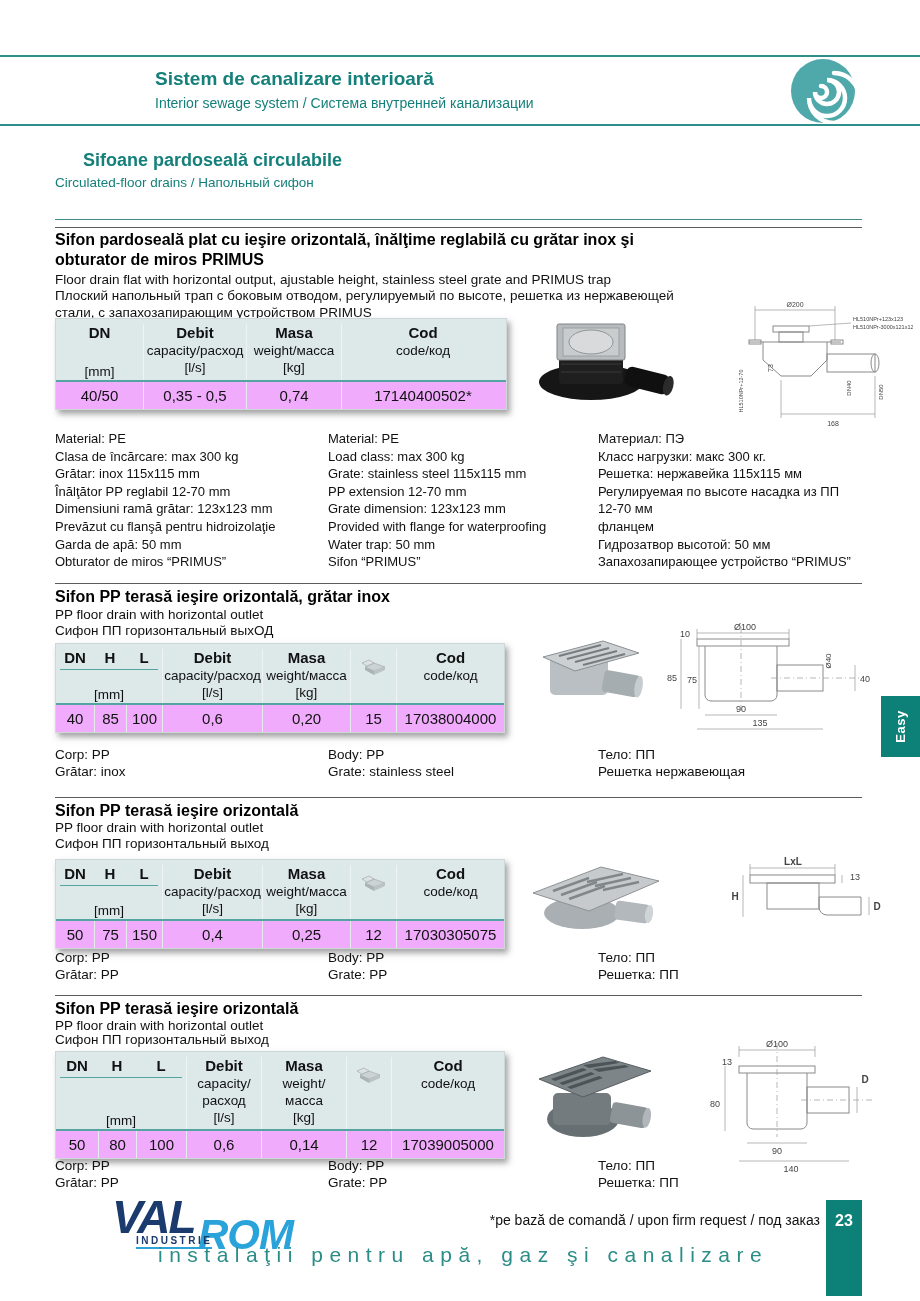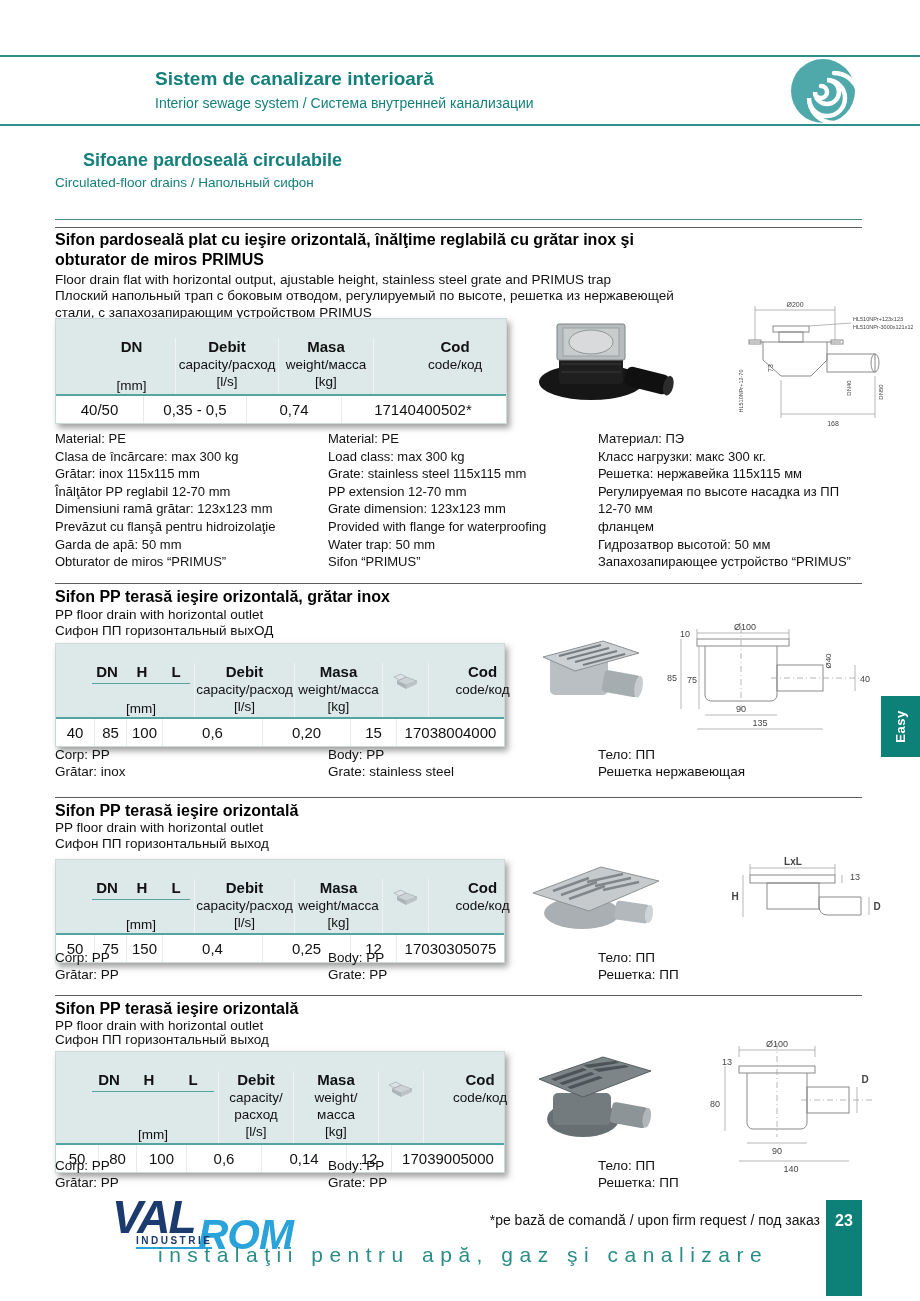--- a/index.html
+++ b/index.html
@@ -18,35 +18,35 @@
   .sep{position:absolute;left:0;top:0;width:807px;height:1px;background:#5c5c5c;}
   .ptitle{position:absolute;left:0;font-size:16px;font-weight:bold;color:#000;line-height:19.5px;width:650px;}
   .pdesc{position:absolute;left:0;font-size:13.5px;color:#111;line-height:16.5px;}
   
   .ptable{position:absolute;background:#dde8e9;border:1px solid #cfd8d9;
           box-shadow:3px 4px 6px rgba(70,70,70,.5);}
   .grid{display:grid;}
   .g1{grid-template-columns:87px 103px 95px 163px;}
   .g2{grid-template-columns:38px 32px 36px 100px 88px 46px 108px;}
   .g4{grid-template-columns:42px 38px 50px 75px 85px 45px 113px;}
-  .thead{padding-top:19px;margin-left:32px;}
+  .thead{padding-top:5px;}
   .thead > *{border-left:1px solid #eef4f5;text-align:center;}
   .thead > *:first-child{border-left:none;}
   .hcell{display:flex;flex-direction:column;align-items:center;font-size:13.5px;line-height:17px;}
   .hcell > div:first-child{font-weight:bold;font-size:15px;line-height:18px;}
   .dncell > div:last-child{margin-top:auto;}
   .hgroup{display:flex;flex-direction:column;}
   .hg-row{display:grid;font-weight:bold;font-size:15px;line-height:18px;}
   .hg-row span{text-align:center;}
   .r2{grid-template-columns:38px 32px 36px;}
   .r4{grid-template-columns:42px 38px 50px;}
   .hg-line{height:1px;background:#54a4a1;margin:2px 4px 0 4px;}
   .hg-mm{margin-top:auto;text-align:center;font-size:13.5px;line-height:17px;}
   .trule{height:2px;background:#54a4a1;}
-  .trow{background:#ffffff;}
+  .trow{background:#f0abfc;}
   .trow > *{border-left:1px solid #e6ecec;text-align:center;font-size:15px;line-height:27px;height:27px;}
   .trow > *:first-child{border-left:none;}
   .pallet-hcell{display:flex;align-items:flex-start;justify-content:center;padding-top:6px;}
   
   .speccol{position:absolute;font-size:13px;line-height:17.6px;color:#111;}
   .notecol{position:absolute;font-size:13.5px;line-height:17px;color:#111;}
   
   .draw{position:absolute;}
   .dtx{fill:#444;font-family:"Liberation Sans",sans-serif;}
   .dln{stroke:#8a8a8a;stroke-width:1;fill:none;}

